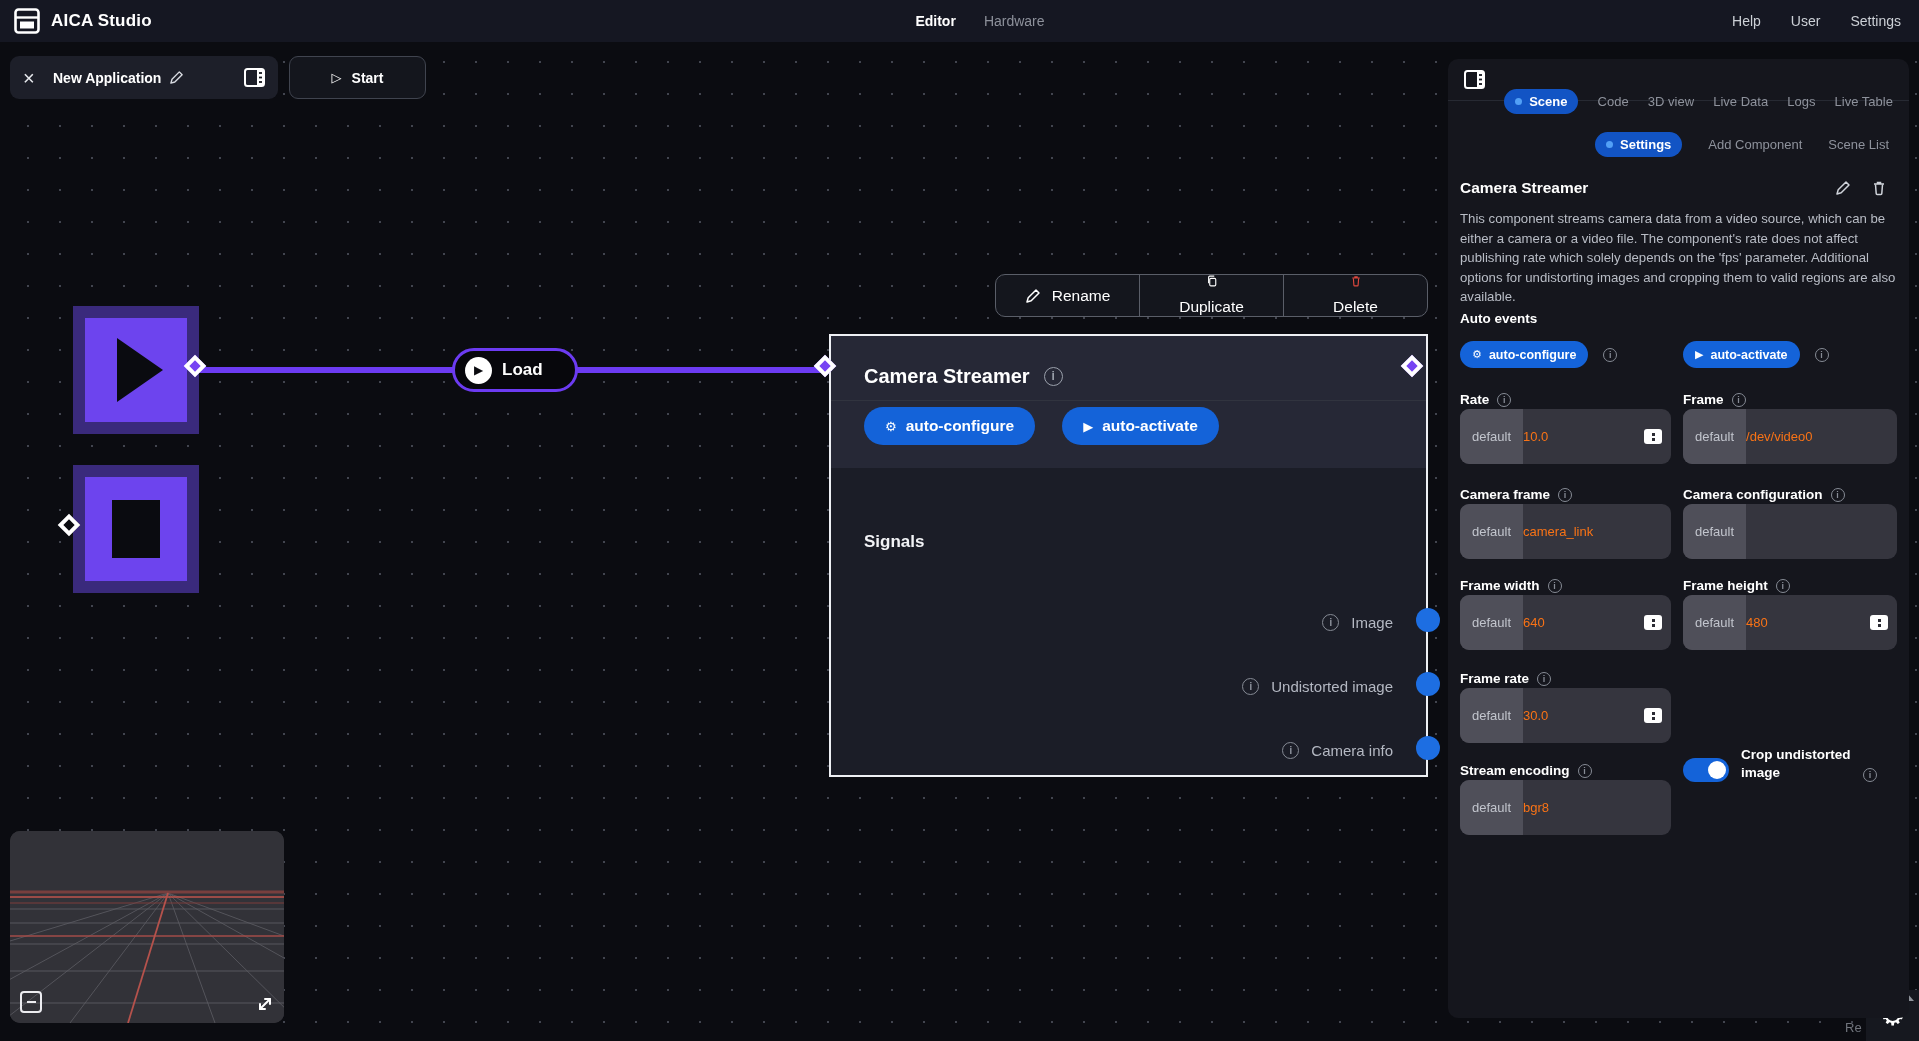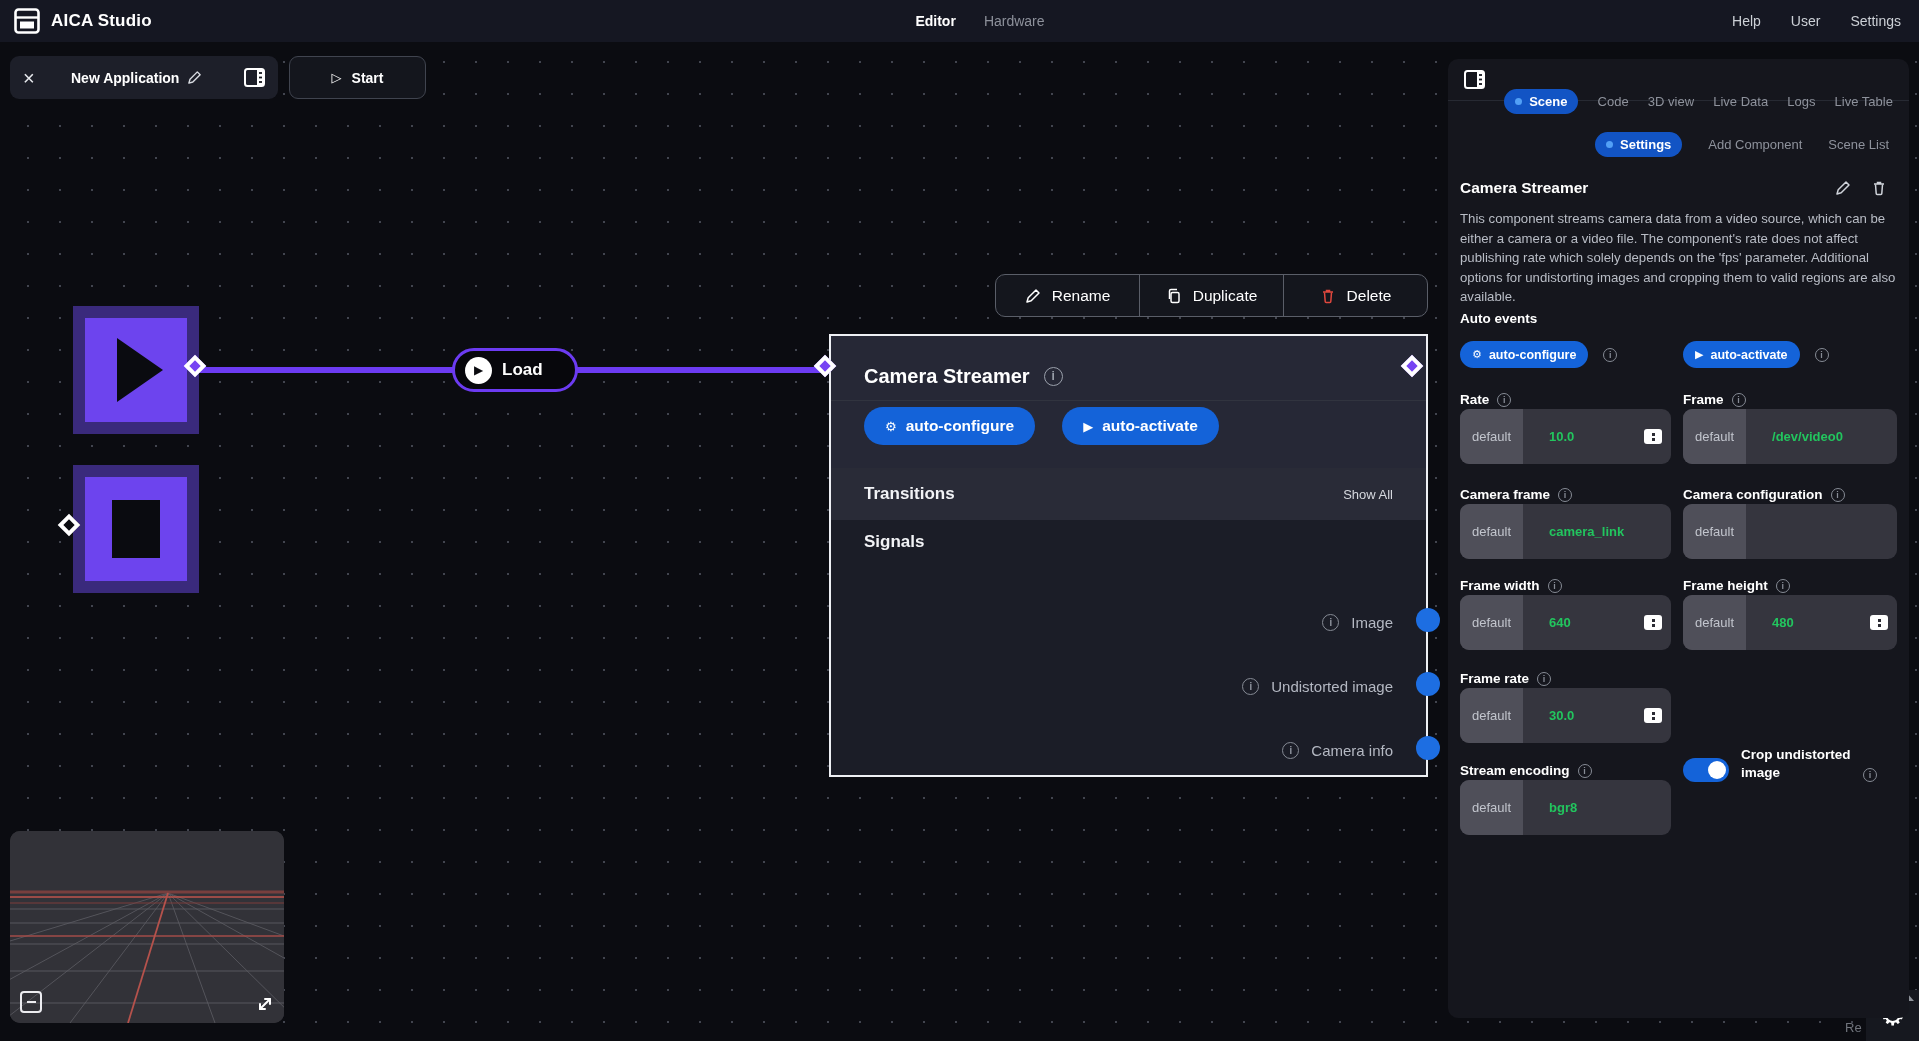--- a/index.html
+++ b/index.html
@@ -18,21 +18,21 @@
   .top-nav-center { position:absolute; left:50%; transform:translateX(-50%); display:flex; gap:28px;padding-left:41px; }
   .top-nav-center .nav-item { font-size:14px; color:#8d919b; cursor:pointer; }
   .top-nav-center .nav-item.active { color:#fff; font-weight:bold; }
   .top-nav-right { position:absolute; right:18px; display:flex; gap:30px; }
   .top-nav-right .nav-item { font-size:14px; color:#ccd0d6; cursor:pointer; }
 
   
   .app-chip { position:absolute; left:10px; top:56px; width:268px; height:43px; background:#1d1f29;
               border-radius:9px; display:flex; align-items:center; padding:0 13px; z-index:10; }
   .app-chip .close-x { color:#e8eaee; font-size:20px; line-height:1; width:20px; cursor:pointer; }
-  .app-chip .app-name { color:#fff; font-weight:bold; font-size:14px; margin-left:28px; }
+  .app-chip .app-name { color:#fff; font-weight:bold; font-size:14px; margin-left:10px; }
   .app-chip .pencil { margin-left:8px; }
   .app-chip .panel-ic { margin-left:auto; }
   .start-btn { position:absolute; left:289px; top:56px; width:137px; height:43px; background:#14161d;
                border:1px solid #40444f; border-radius:9px; display:flex; align-items:center; justify-content:center;
                gap:10px; z-index:10; cursor:pointer; }
   .start-btn .tri { color:#fff; font-size:13px; }
   .start-btn .lbl { color:#fff; font-weight:bold; font-size:14px; }
 
   
   .edge { position:absolute; left:199px; top:367px; width:630px; height:6px; background:#6c3bf2; z-index:1; }
@@ -70,21 +70,21 @@
   .show-all { color:#d6d9df; font-size:13px; cursor:pointer; }
   .cs-signals-title { position:absolute; left:33px; top:196px; }
   .sig-row { position:absolute; right:33px; height:30px; display:flex; align-items:center; gap:12px; }
   .sig-lbl { color:#b4b8c2; font-size:15px; }
   .port { position:absolute; width:24px; height:24px; border-radius:50%; background:#1d6ee2; z-index:6; cursor:pointer; }
 
   
   .ctx-menu { position:absolute; left:995px; top:274px; width:433px; height:43px; background:#14161d;
               border:1px solid #5a5e68; border-radius:10px; display:flex; z-index:12; overflow:hidden; }
   .ctx-item { flex:1; display:flex; align-items:center; justify-content:center; gap:11px; cursor:pointer; }
-  .ctx-item + .ctx-item { border-left:1px solid #5a5e68; }
+  .ctx-item + .ctx-item { border-left:1px solid #5a5e68;flex-direction:column; }
   .ctx-item .txt { color:#fff; font-size:15.5px; }
 
   
   .inf { width:14px; height:14px; border:1.3px solid #868b95; border-radius:50%; color:#868b95;
          font-size:9px; display:inline-flex; align-items:center; justify-content:center; flex:none; cursor:pointer; }
   .inf::before { content:"i"; font-weight:bold; }
   .inf.lg { width:17px; height:17px; font-size:11px; }
   .inf.xl { width:19px; height:19px; font-size:12px; color:#9aa0ab; border-color:#9aa0ab; }
 
   
@@ -107,21 +107,21 @@
               font-size:13.5px; white-space:nowrap; }
   .col1 { left:12px; width:211px; } .col2 { left:235px; width:214px; }
   .ev-row { position:absolute; top:282px; display:flex; align-items:center; gap:15px; }
   .spill { height:27px; border-radius:15px; background:#1463d9; color:#fff; font-weight:bold; font-size:12.5px;
            display:inline-flex; align-items:center; gap:7px; padding:0 12px; cursor:pointer; }
   .spill .ic { font-family:"DejaVu Sans",sans-serif; font-size:11px; }
   .f-input { position:absolute; height:55px; border-radius:9px; background:#35353e; display:flex;
              align-items:center; overflow:hidden; cursor:text; }
   .f-prefix { background:#4f4f59; color:#c2c5cd; font-size:13px; height:100%; display:flex; align-items:center;
               padding:0 12px; flex:none; }
-  .f-value { color:#22c55e; font-weight:bold; font-size:13px; padding:0 26px; flex:1; white-space:nowrap; }
+  .f-value { color:#f97316; font-weight:normal; font-size:13px; padding:0 0; flex:1; white-space:nowrap; }
   .keypad { width:18px; height:15px; background:#fff; border-radius:3px; margin-right:9px; flex:none;
             display:flex; flex-direction:column; align-items:center; justify-content:center; gap:2px; }
   .keypad i { width:3px; height:3px; background:#2b2b33; display:block; }
   .toggle { width:46px; height:24px; border-radius:13px; background:#1463d9; position:relative; flex:none; cursor:pointer; }
   .toggle::after { content:""; position:absolute; right:3px; top:3px; width:18px; height:18px; border-radius:50%; background:#fff; }
   .toggle-row { position:absolute; top:687px; display:flex; align-items:flex-end; gap:12px; }
   .toggle-lbl { color:#fff; font-weight:bold; font-size:13.5px; line-height:18px; width:110px; }
 
   
   .viewport { position:absolute; left:10px; top:831px; width:274px; height:192px; background:#323238;
@@ -224,24 +224,20 @@
         <span class="npill">
           <span class="ic">⚙</span>
           <span>auto-configure</span>
         </span>
         <span class="npill">
           <span class="ic">▶</span>
           <span>auto-activate</span>
         </span>
       </div>
     </div>
-    <div class="cs-trans">
-      <span class="cs-sec-title">Transitions</span>
-      <span class="show-all">Show All</span>
-    </div>
     <span class="cs-sec-title cs-signals-title">Signals</span>
     <div class="sig-row" style="top:271px;">
       <span class="inf lg"></span>
       <span class="sig-lbl">Image</span>
     </div>
     <div class="sig-row" style="top:335px;">
       <span class="inf lg"></span>
       <span class="sig-lbl">Undistorted image</span>
     </div>
     <div class="sig-row" style="top:399px;">

